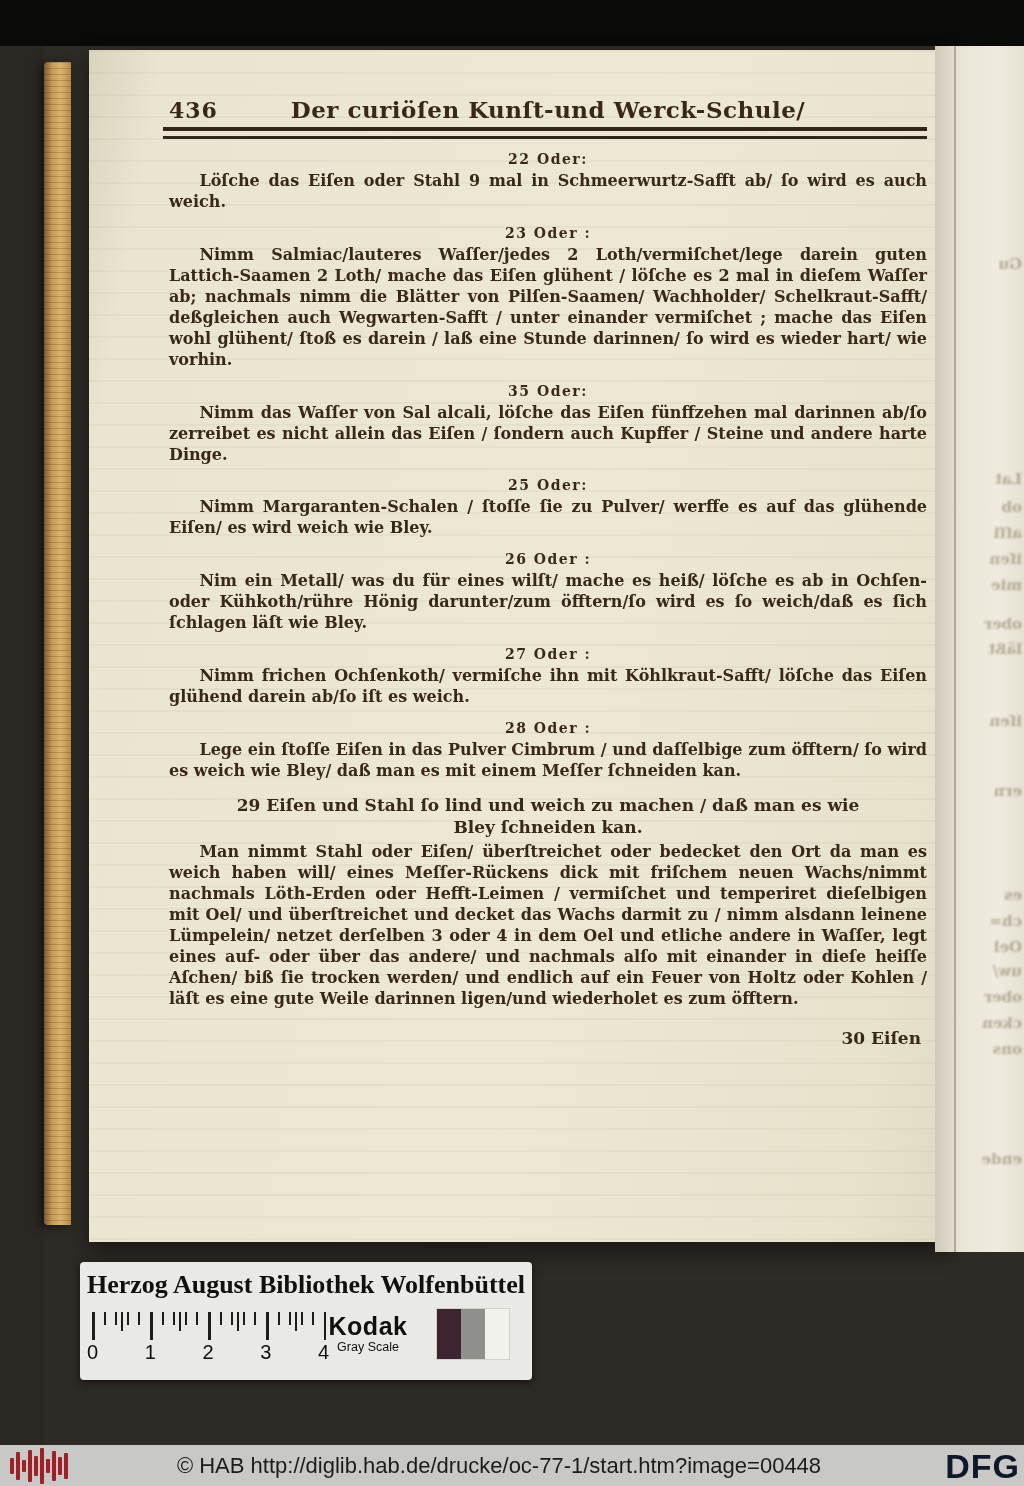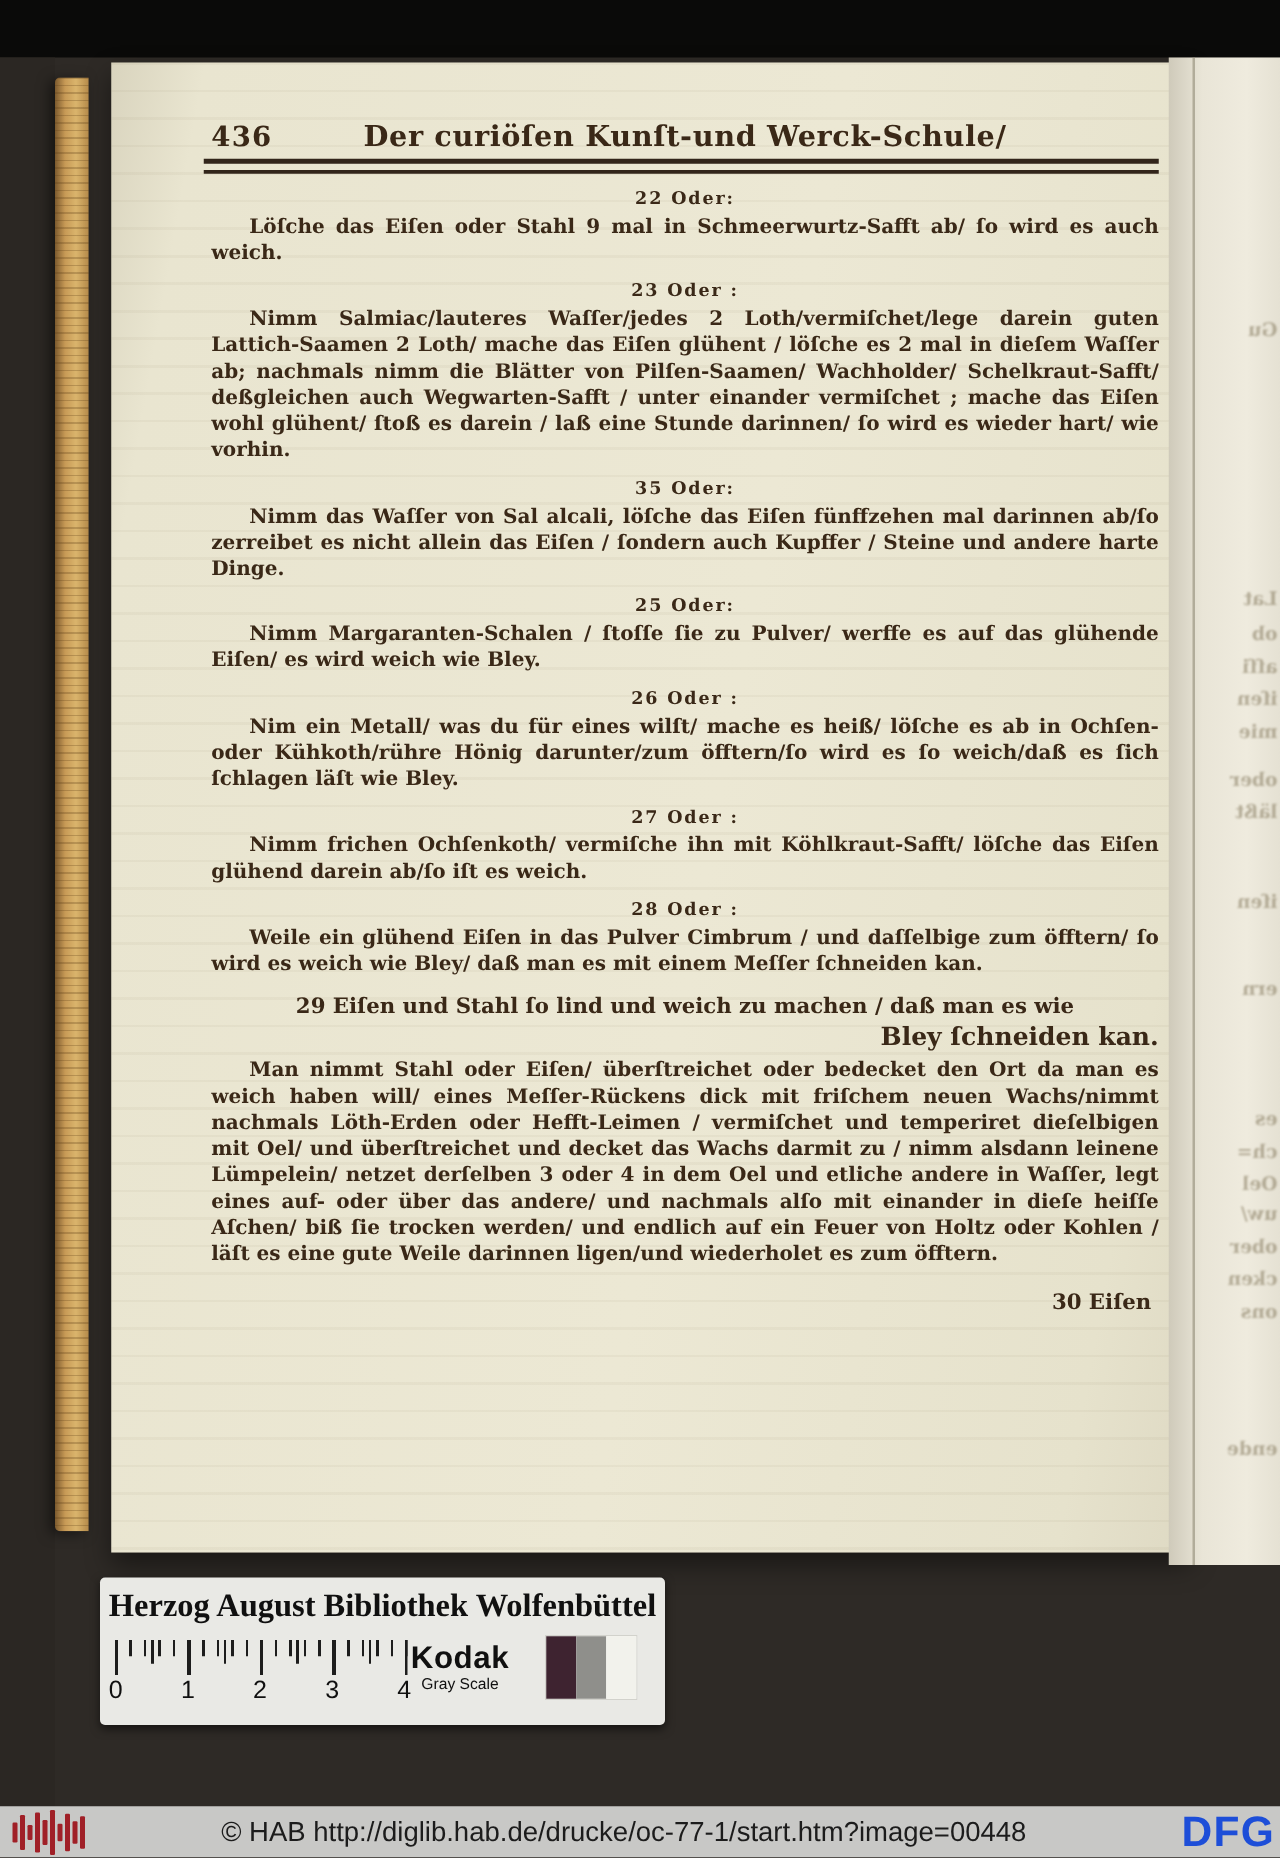--- a/index.html
+++ b/index.html
@@ -32,21 +32,21 @@
   }
   .page-inner{position:relative;padding:46px 26px 0 80px;color:#3a2817;font-weight:bold;}
   .page-header{display:flex;align-items:baseline;}
   .page-number{font-size:22px;width:72px;letter-spacing:1px;}
   .page-title{flex:1;text-align:center;font-size:23px;letter-spacing:.5px;padding-right:72px;white-space:nowrap;}
   .double-rule{height:5px;border-top:4px solid #32251a;border-bottom:3px solid #32251a;margin-top:4px;margin-left:-6px;}
   .sec{margin-top:12px;}
   .sec-heading{text-align:center;font-size:14px;letter-spacing:1.5px;margin:0 0 4px 0;}
   .sec-body{margin:0;font-size:16px;line-height:1.31;text-align:justify;text-indent:1.9em;}
   .num-title{text-align:center;font-size:17px;margin:0 30px 0 30px;line-height:1.3;}
-  .num-title2{text-align:right;font-size:20px;margin:0 0 4px 0;line-height:1.3;}
+  .num-title2{text-align:center;font-size:17px;margin:0 0 4px 0;line-height:1.3;}
   .catchword{text-align:right;font-size:17px;margin-top:18px;padding-right:6px;}
 
   
   .facing{
     position:absolute;left:935px;top:46px;width:89px;height:1206px;
     background:linear-gradient(to right,#cfcaba,#e9e5d7 30%,#efebde 70%,#e5e1d3);
   }
   .facing::before{content:"";position:absolute;left:19px;top:0;bottom:0;width:2px;background:rgba(150,145,125,.65);}
   .frag{
     position:absolute;left:32px;right:2px;font-size:15px;font-weight:bold;color:#7b6f52;
@@ -89,21 +89,21 @@
   
   .footer{
     position:absolute;left:0;top:1445px;width:1024px;height:41px;background:#c8c8c6;
     display:flex;align-items:center;
   }
   .hab-logo{display:flex;align-items:center;gap:2px;margin-left:10px;width:60px;}
   .hbar{width:4px;background:#a02027;border-radius:1px;}
   .copy{flex:1;text-align:center;font-family:"Liberation Sans", sans-serif;font-size:22px;color:#1c1c1c;}
   .dfg{
     width:92px;text-align:right;margin-right:4px;font-family:"Liberation Sans", sans-serif;
-    font-weight:bold;font-size:34px;color:#1d4ed8;letter-spacing:1px;line-height:1;
+    font-weight:bold;font-size:34px;color:#0f172a;letter-spacing:1px;line-height:1;
   }
 </style>
 </head>
 <body>
 
 <div class="top-bar"></div>
 <div class="left-dark"></div>
 <div class="fore-edge"></div>
 
 <div class="page">
@@ -133,21 +133,21 @@
     <div class="sec">
       <div class="sec-heading">26 Oder :</div>
       <p class="sec-body">Nim ein Metall/ was du für eines wilſt/ mache es heiß/ löſche es ab in Ochſen- oder Kühkoth/rühre Hönig darunter/zum öfftern/ſo wird es ſo weich/daß es ſich ſchlagen läſt wie Bley.</p>
     </div>
     <div class="sec">
       <div class="sec-heading">27 Oder :</div>
       <p class="sec-body">Nimm frichen Ochſenkoth/ vermiſche ihn mit Köhlkraut-Safft/ löſche das Eiſen glühend darein ab/ſo iſt es weich.</p>
     </div>
     <div class="sec">
       <div class="sec-heading">28 Oder :</div>
-      <p class="sec-body">Weile ein glühend Eiſen in das Pulver Cimbrum / und daſſelbige zum öfftern/ ſo wird es weich wie Bley/ daß man es mit einem Meſſer ſchneiden kan.</p>
+      <p class="sec-body">Lege ein ſtoſſe Eiſen in das Pulver Cimbrum / und daſſelbige zum öfftern/ ſo wird es weich wie Bley/ daß man es mit einem Meſſer ſchneiden kan.</p>
     </div>
     <div class="sec">
       <div class="num-title">29 Eiſen und Stahl ſo lind und weich zu machen / daß man es wie</div>
       <div class="num-title2">Bley ſchneiden kan.</div>
       <p class="sec-body">Man nimmt Stahl oder Eiſen/ überſtreichet oder bedecket den Ort da man es weich haben will/ eines Meſſer-Rückens dick mit friſchem neuen Wachs/nimmt nachmals Löth-Erden oder Hefft-Leimen / vermiſchet und temperiret dieſelbigen mit Oel/ und überſtreichet und decket das Wachs darmit zu / nimm alsdann leinene Lümpelein/ netzet derſelben 3 oder 4 in dem Oel und etliche andere in Waſſer, legt eines auf- oder über das andere/ und nachmals alſo mit einander in dieſe heiſſe Aſchen/ biß ſie trocken werden/ und endlich auf ein Feuer von Holtz oder Kohlen / läſt es eine gute Weile darinnen ligen/und wiederholet es zum öfftern.</p>
     </div>
 
     <div class="catchword">30 Eiſen</div>
   </div>
 </div>

